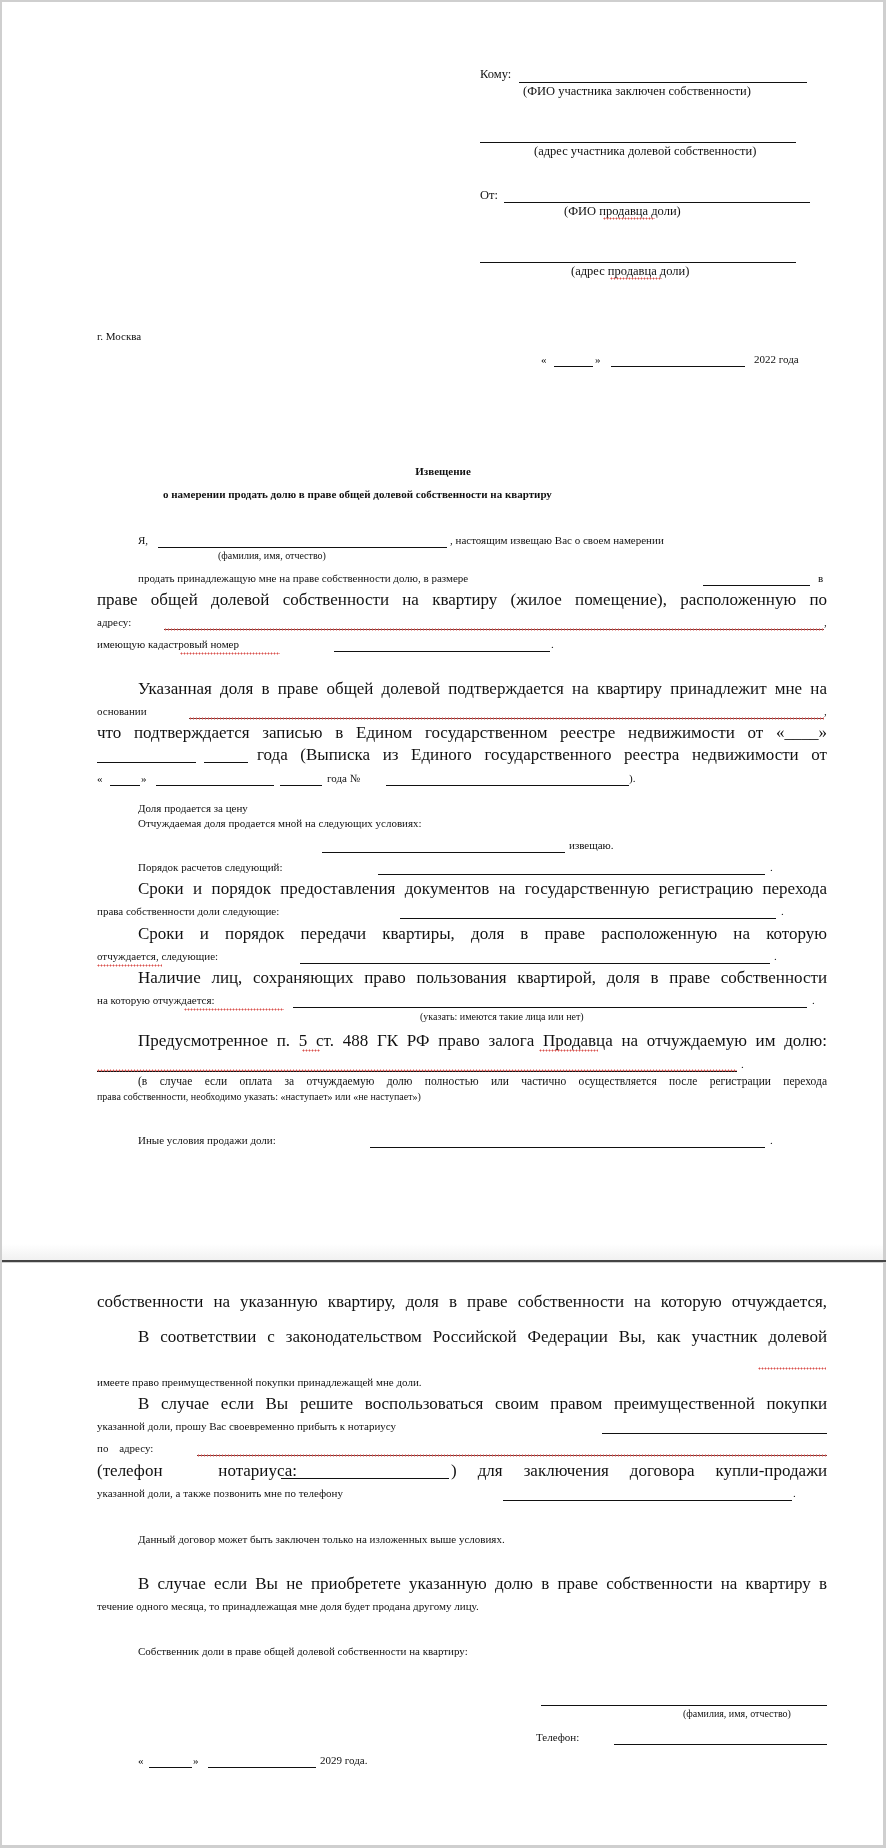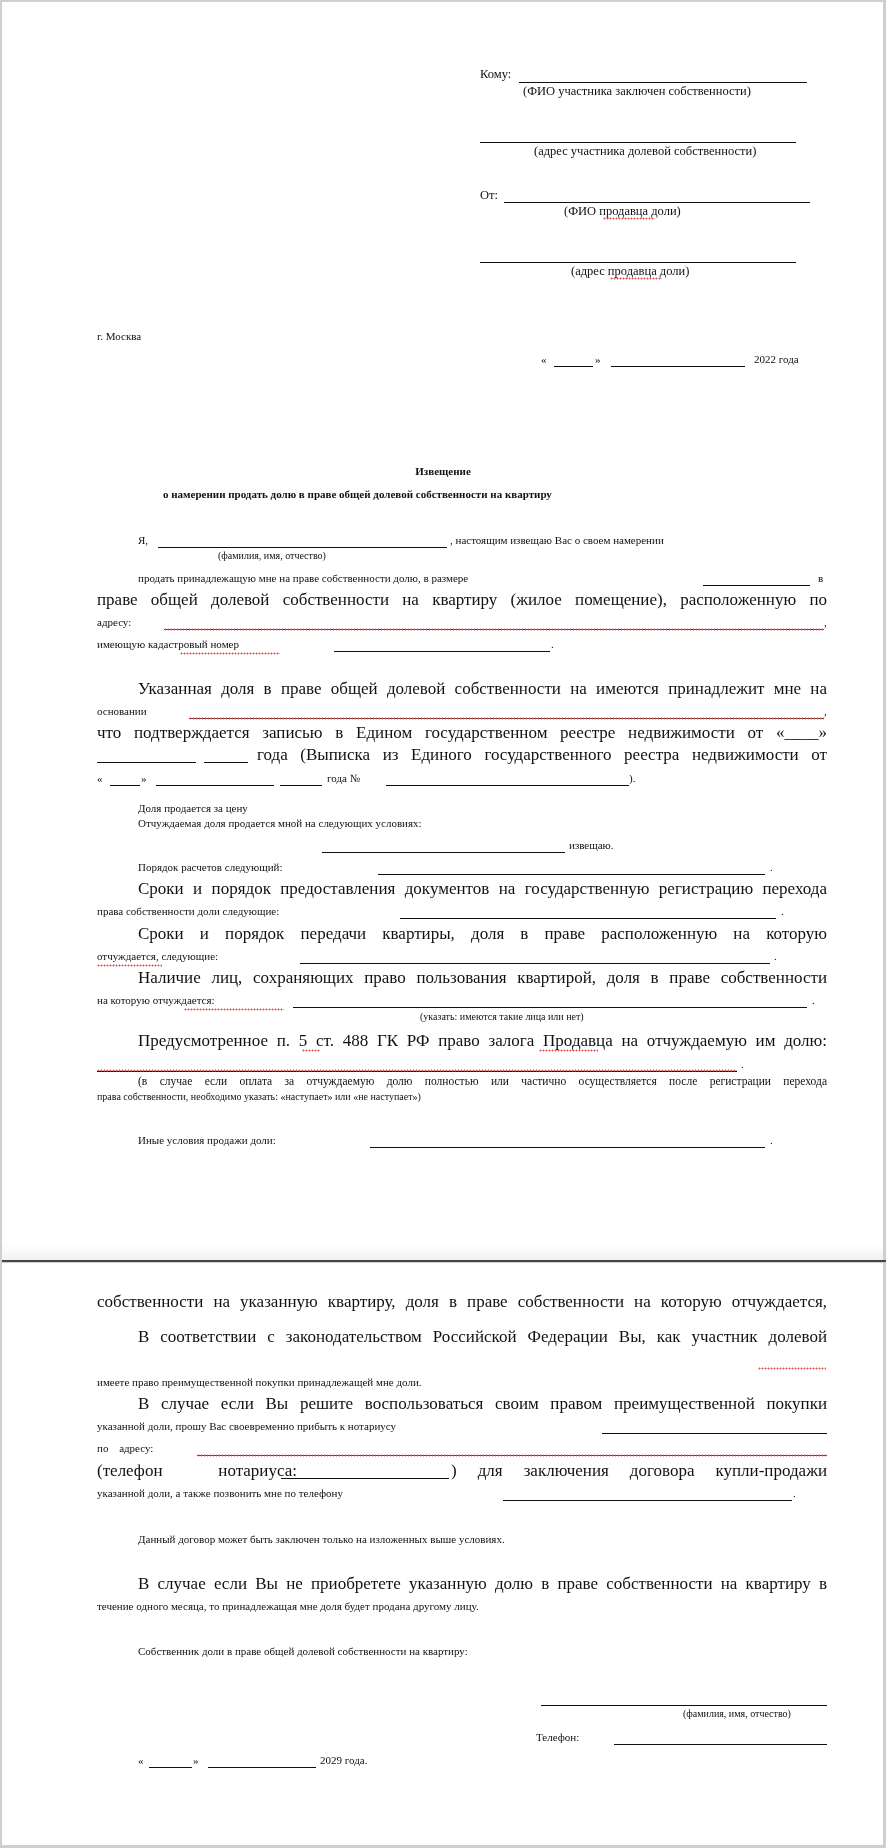--- a/index.html
+++ b/index.html
@@ -63,21 +63,21 @@
 <div class="just" style="top:590px">праве общей долевой собственности на квартиру (жилое помещение), расположенную по</div>
 <span class="t" style="left:97px;top:612px">адресу:</span>
 <div class="ln" style="left:164px;top:629px;width:660px"></div>
 <div class="sq" style="left:164px;top:628px;width:660px"></div>
 <span class="t" style="left:824px;top:612px">,</span>
 <span class="t" style="left:97px;top:634px">имеющую кадастровый номер</span>
 <div class="sq" style="left:180px;top:652px;width:100px"></div>
 <div class="ln" style="left:334px;top:651px;width:216px"></div>
 <span class="t" style="left:551px;top:634px">.</span>
 
-<div class="just" style="left:138px;width:689px;top:679px">Указанная доля в праве общей долевой собственности на имеются принадлежит мне на</div>
+<div class="just" style="left:138px;width:689px;top:679px">Указанная доля в праве общей долевой подтверждается на квартиру принадлежит мне на</div>
 <span class="t" style="left:97px;top:701px">основании</span>
 <div class="ln" style="left:189px;top:718px;width:635px"></div>
 <div class="sq" style="left:189px;top:717px;width:635px"></div>
 <span class="t" style="left:824px;top:701px">,</span>
 <div class="just" style="top:723px">что подтверждается записью в Едином государственном реестре недвижимости от «____»</div>
 <div class="ln" style="left:97px;top:762px;width:99px"></div>
 <div class="ln" style="left:204px;top:762px;width:44px"></div>
 <div class="just" style="left:257px;width:570px;top:745px">года (Выписка из Единого государственного реестра недвижимости от</div>
 <span class="t" style="left:97px;top:768px">«</span>
 <div class="ln" style="left:110px;top:785px;width:30px"></div>

